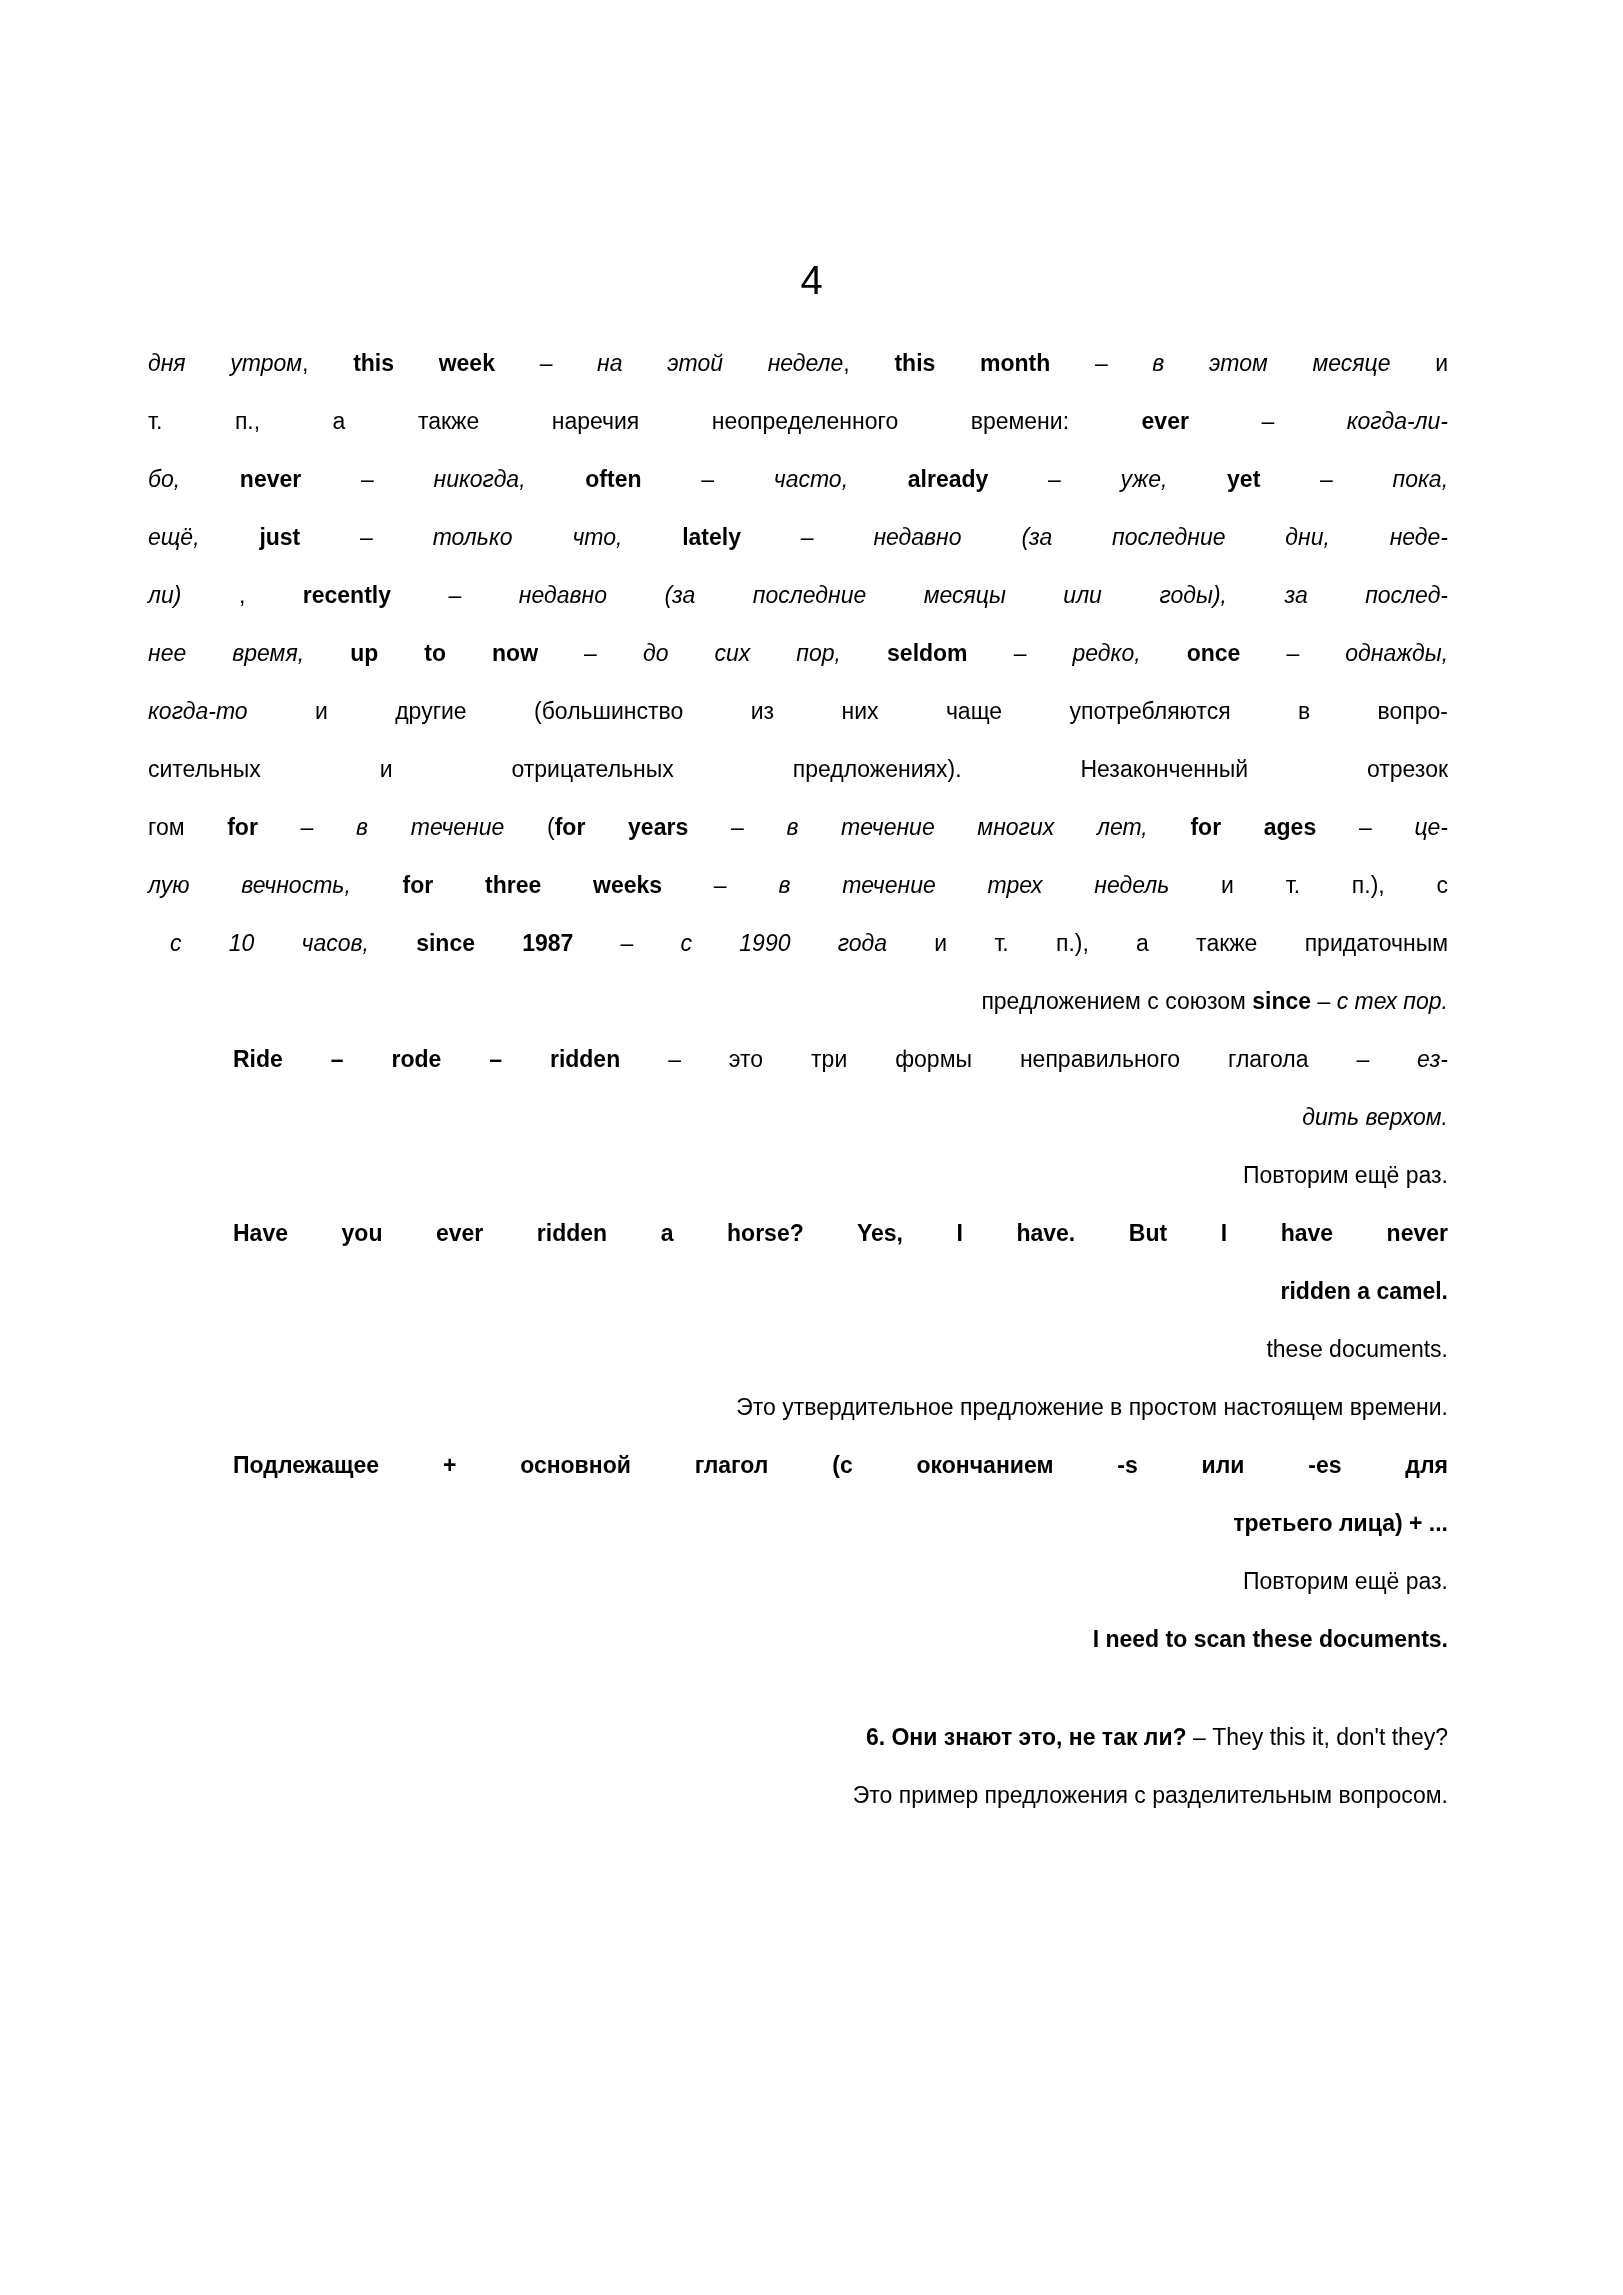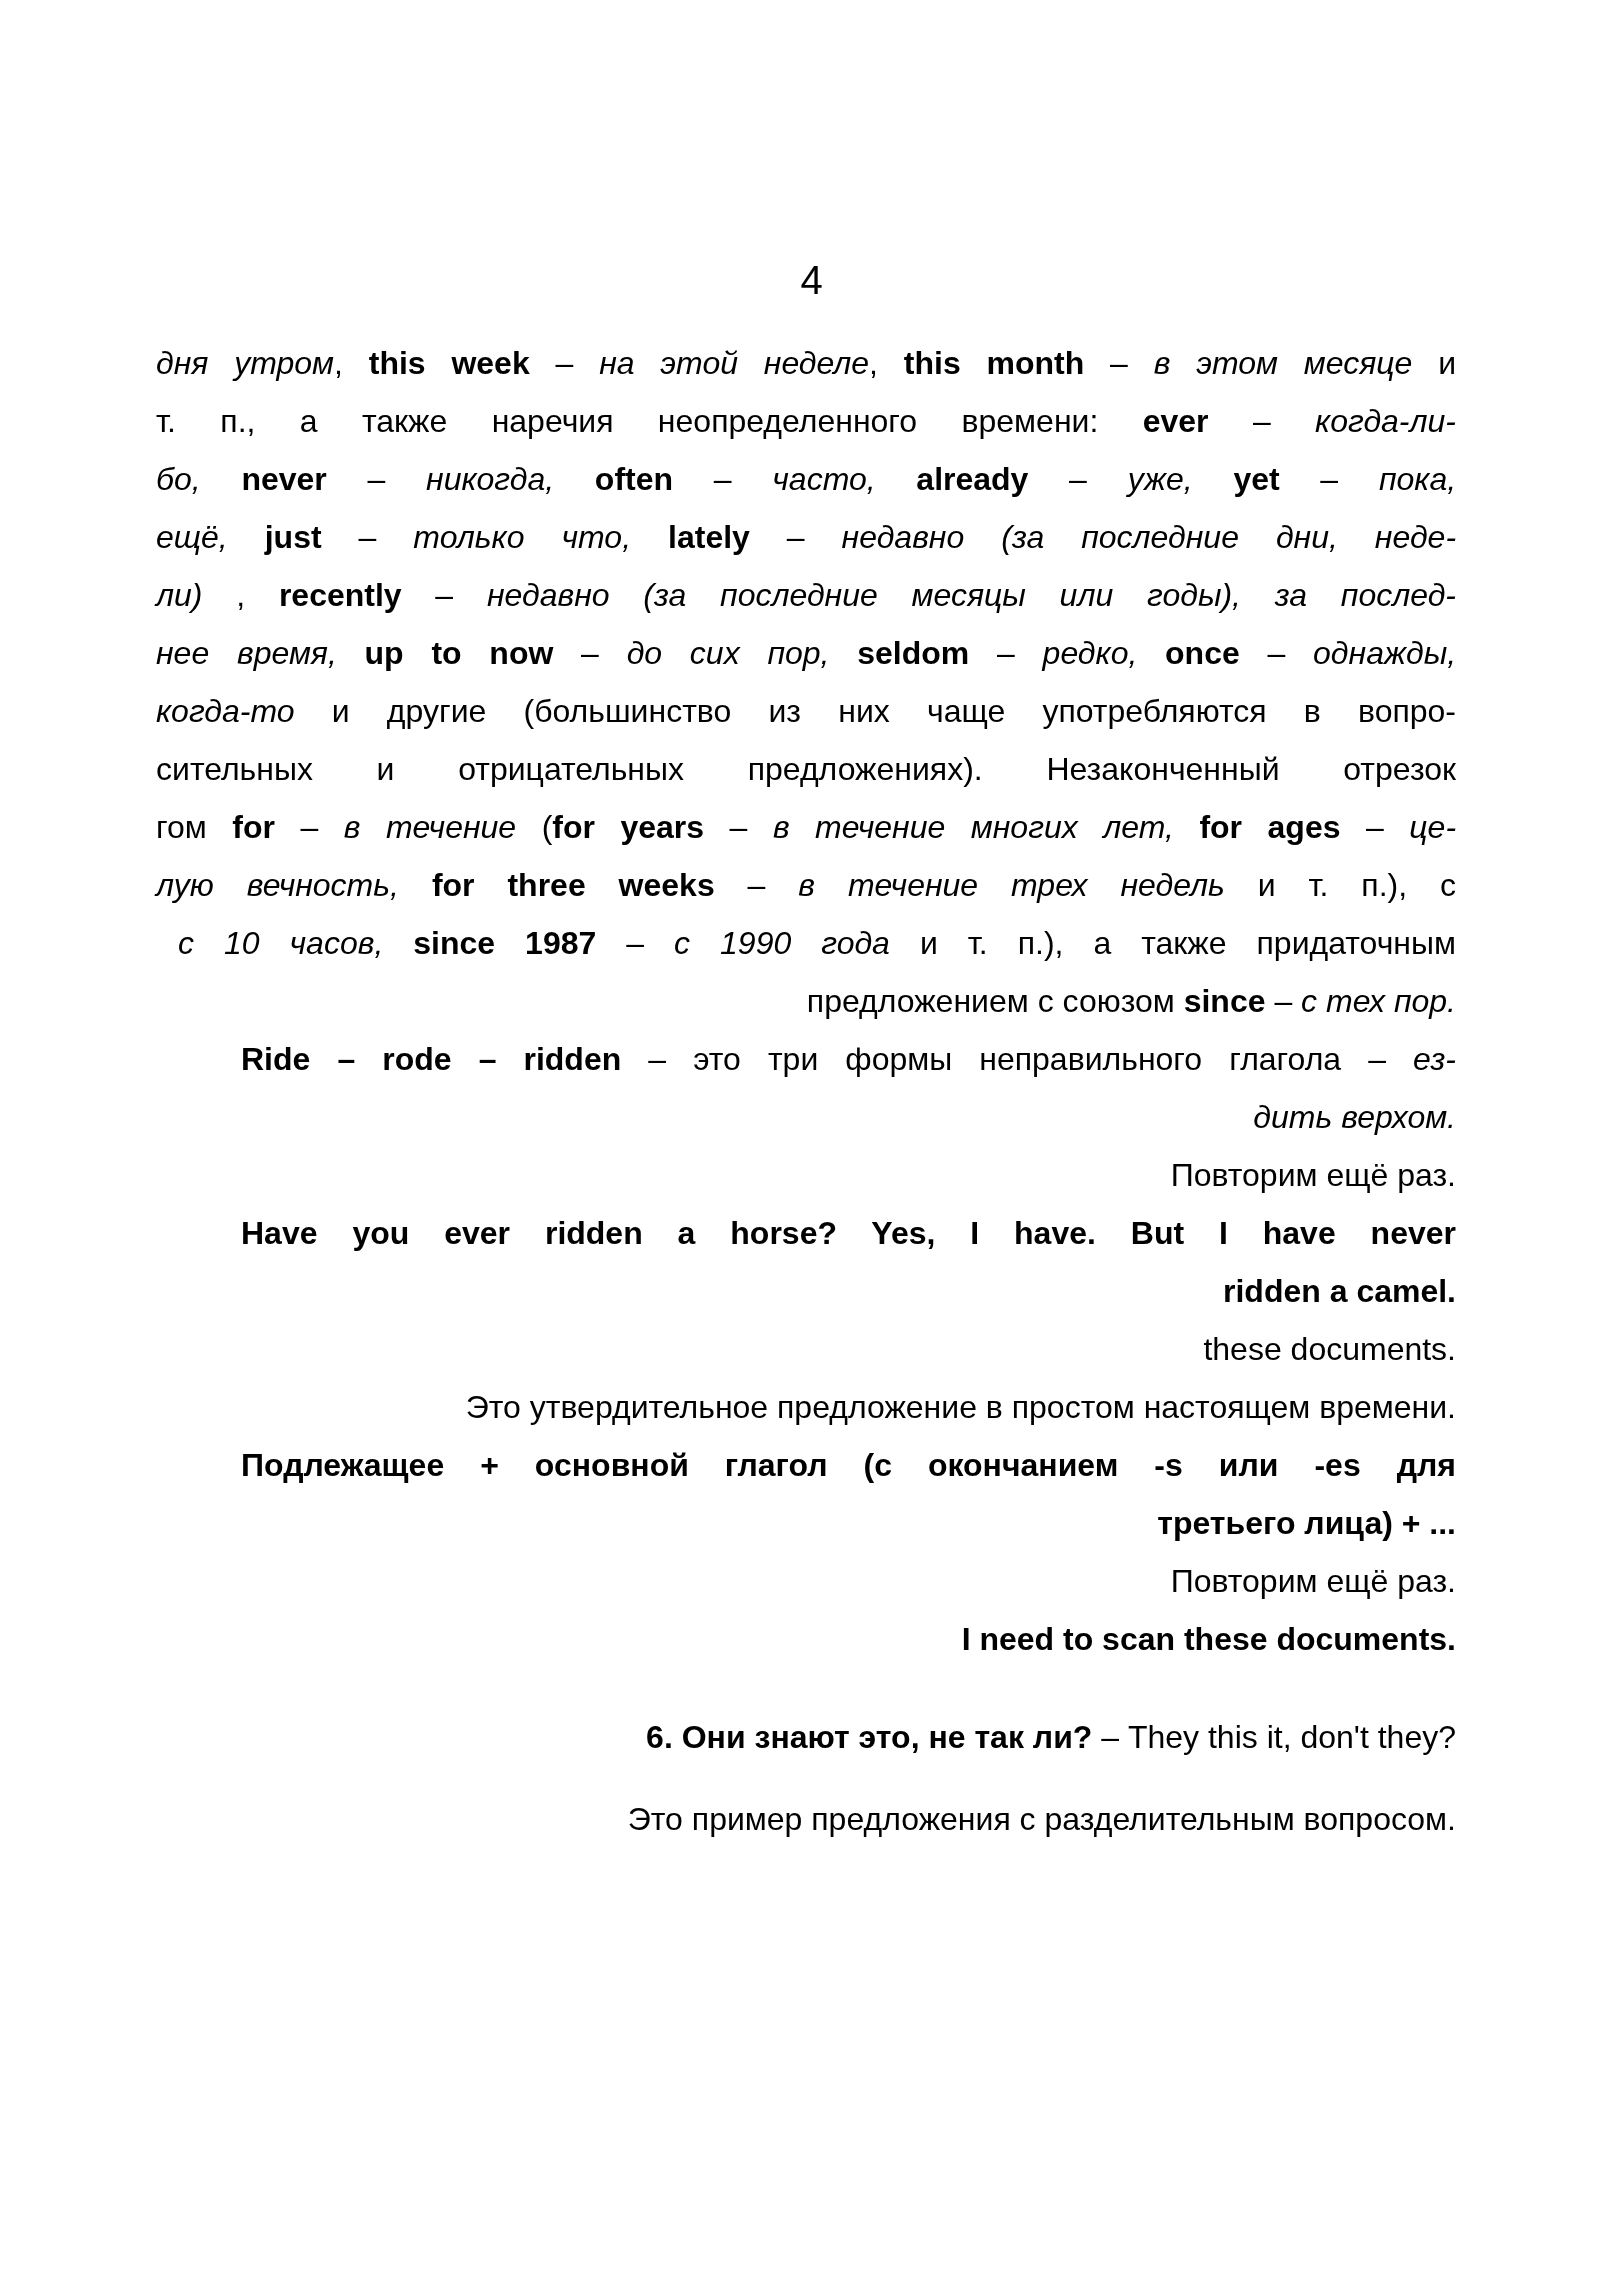--- a/index.html
+++ b/index.html
@@ -21,24 +21,24 @@
     top: 251px;
     left: 0;
     width: 1623px;
     text-align: center;
     font-size: 40px;
     line-height: 58px;
     font-weight: normal;
   }
   .text-block {
     position: absolute;
-    left: 156px;
+    left: 148px;
     top: 334px;
     width: 1300px;
-    font-size: 32px;
+    font-size: 23px;
     line-height: 58px;
   }
   .line {
     text-align: right;
     min-height: 58px;
   }
   .line.just {
     text-align: justify;
     text-align-last: justify;
   }
@@ -72,16 +72,16 @@
       <div class="line" style="padding-left: 85px;"><span class="s-r">Повторим ещё раз.</span></div>
       <div class="line just" style="padding-left: 85px;"><span class="s-b">Have you ever ridden a horse? Yes, I have. But I have never</span></div>
       <div class="line"><span class="s-b">ridden a camel.</span></div>
       <div class="line"><span class="s-r">these documents.</span></div>
       <div class="line" style="padding-left: 85px;"><span class="s-r">Это утвердительное предложение в простом настоящем времени.</span></div>
       <div class="line just" style="padding-left: 85px;"><span class="s-b">Подлежащее + основной глагол (с окончанием -s или -es для</span></div>
       <div class="line"><span class="s-b">третьего лица) + ...</span></div>
       <div class="line" style="padding-left: 85px;"><span class="s-r">Повторим ещё раз.</span></div>
       <div class="line" style="padding-left: 85px;"><span class="s-b">I need to scan these documents.</span></div>
       <div class="line gap" style="padding-left: 85px;"><span class="s-b">6. Они знают это, не так ли?</span><span class="s-r"> – They this it, don't they?</span></div>
-      <div class="line" style="padding-left: 85px; margin-top: 24px;"><span class="s-r">Это пример предложения с разделительным вопросом.</span></div>
+      <div class="line" style="padding-left: 85px;"><span class="s-r">Это пример предложения с разделительным вопросом.</span></div>
     </div>
 </div>
 
 
 </body></html>

